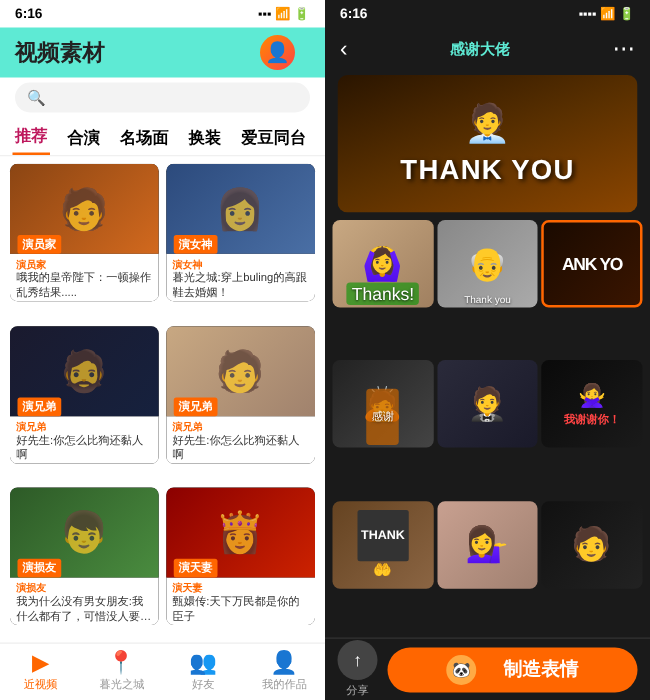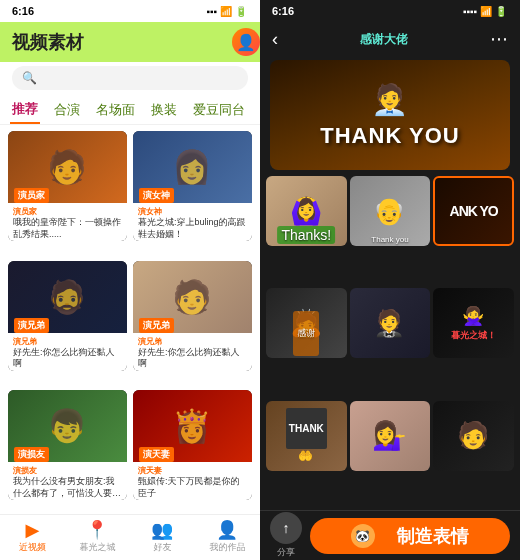--- a/index.html
+++ b/index.html
@@ -30,22 +30,22 @@
       justify-content: space-between;
       padding: 0 12px;
       font-size: 11px;
       font-weight: 600;
     }
 
     .left-header {
       display: flex;
       align-items: center;
       justify-content: space-between;
-      padding: 6px 0 6px 12px;
-      background: #bef264;
+      padding: 6px 24px 6px 12px;
+      background: #5eead4;
     }
 
     .left-title {
       font-size: 18px;
       font-weight: 700;
       color: #222;
     }
 
     .avatar-circle {
       width: 28px;
@@ -83,24 +83,25 @@
       display: flex;
       align-items: center;
       padding: 0 10px;
       gap: 12px;
       border-bottom: 1px solid #f0f0f0;
       margin-bottom: 6px;
     }
 
     .tab-item {
       font-size: 13px;
-      color: #4d7c0f;
+      color: #000000;
       padding: 4px 2px;
       white-space: nowrap;
       cursor: pointer;
+      font-weight: bold;
     }
 
     .tab-item.active {
       color: #be185d;
       font-weight: 700;
       border-bottom: 2px solid #ff6600;
     }
 
     .tabs-more {
       margin-left: auto;
@@ -363,21 +364,21 @@
       height: 24px;
       border-radius: 50%;
       background: #ffaa44;
       display: flex;
       align-items: center;
       justify-content: center;
       font-size: 12px;
     }
 
     .create-btn-text {
-      font-size: 18px;
+      font-size: 15px;
       font-weight: 700;
       color: #fff;
       margin-left: 16px;
     }
 
     
     .bg-warm { background: linear-gradient(135deg, #8b4513, #d2691e); }
     .bg-cool { background: linear-gradient(135deg, #2c4a7c, #4a6fa5); }
     .bg-dark { background: linear-gradient(135deg, #1a1a2e, #16213e); }
     .bg-light { background: linear-gradient(135deg, #c8a882, #a0826d); }
@@ -568,21 +569,21 @@
       <span class="sticker-label" style="background:rgba(200,100,0,0.7);padding:16px 4px;border-radius:3px;font-size:9px;color:#fff;">感谢</span>
     </div>
 
     <div class="sticker-cell" style="background:linear-gradient(135deg,#2a2a3a,#1a1a2a);">
       <span style="font-size:26px;">🤵</span>
     </div>
 
     <div class="sticker-cell" style="background:linear-gradient(135deg,#0a0a0a,#1a1a1a);">
       <div style="display:flex;flex-direction:column;align-items:center;gap:2px;">
         <span style="font-size:18px;">🙅‍♀️</span>
-        <span style="font-size:9px;color:#ff4444;font-weight:700;">暮光之城！</span>
+        <span style="font-size:9px;color:#ff4444;font-weight:700;">我谢谢你！</span>
       </div>
     </div>
 
     <div class="sticker-cell" style="background:linear-gradient(135deg,#654321,#8b6543);">
       <div style="display:flex;flex-direction:column;align-items:center;">
         <span style="font-size:10px;color:#fff;font-weight:900;background:#333;padding:15px 3px;border-radius:2px;">THANK</span>
         <span style="font-size:12px;">🤲</span>
       </div>
     </div>
 

